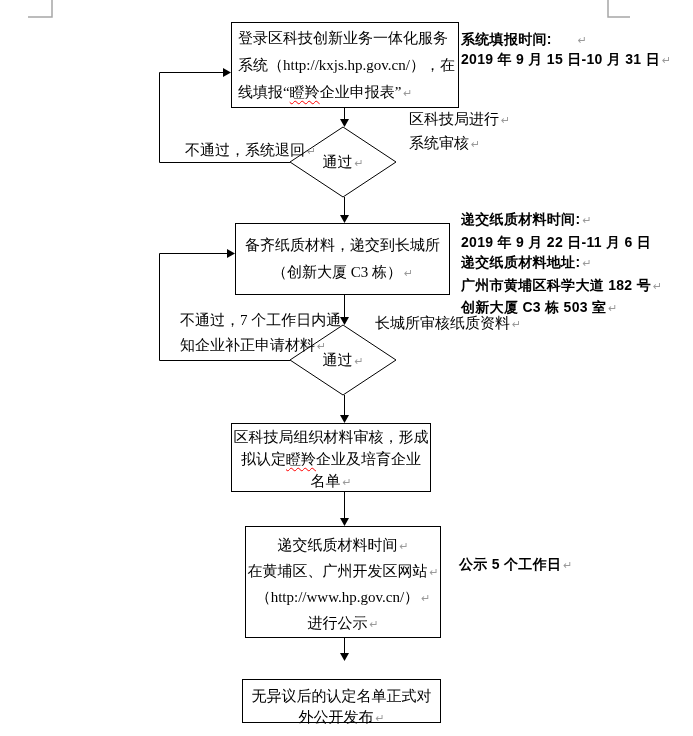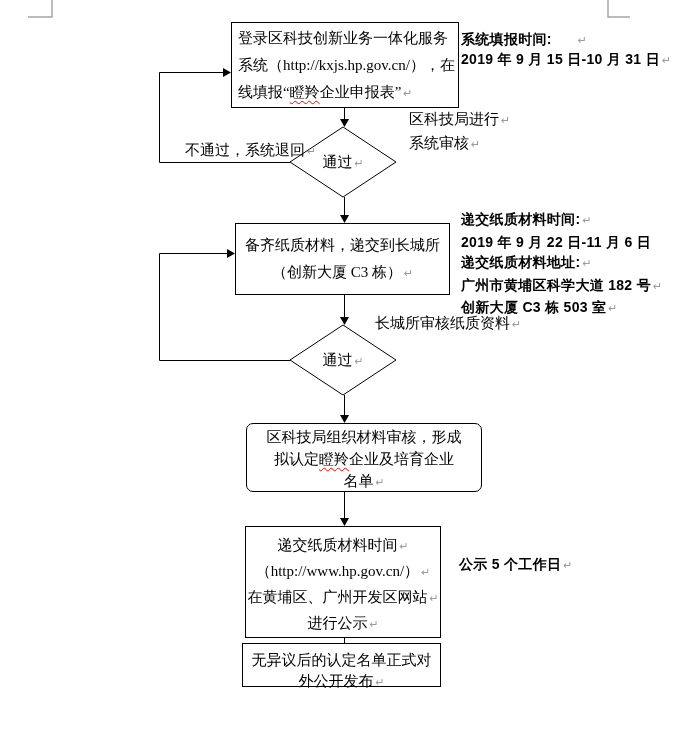--- a/index.html
+++ b/index.html
@@ -96,40 +96,44 @@
     <div><span>2019 年 9 月 22 日-11 月 6 日</span></div>
     <div><span>递交纸质材料地址:</span><span class="rm">↵</span></div>
     <div><span>广州市黄埔区科学大道 182 号</span><span class="rm">↵</span></div>
     <div><span>创新大厦 C3 栋 503 室</span><span class="rm">↵</span></div>
   </div>
 
   <div class="lbl" style="left:375px;top:311px;">
     <span>长城所审核纸质资料</span><span class="rm">↵</span>
   </div>
 
+  <div class="lbl" style="left:180px;top:308px;line-height:25px;">
+    <div><span>不通过，7 个工作日内通</span></div>
+    <div><span>知企业补正申请材料</span><span class="rm">↵</span></div>
+  </div>
 
   <div class="dtext" style="left:293px;top:348px;">
     <span>通过</span><span class="rm">↵</span>
   </div>
 
-  <div class="node center" style="left:246px;top:423px;width:236px;height:69px;padding-top:2px;line-height:22px;border-radius:7px;">
+  <div class="node center" style="left:231px;top:423px;width:200px;height:69px;padding-top:2px;line-height:22px;">
     <div class="ln">区科技局组织材料审核，形成</div>
     <div class="ln"><span>拟认定</span><span class="sq">瞪羚</span><span>企业及培育企业</span></div>
     <div class="ln"><span>名单</span><span class="rm">↵</span></div>
   </div>
 
   <div class="node center" style="left:245px;top:526px;width:196px;height:112px;padding-top:6px;line-height:25px;">
     <div class="ln"><span>递交纸质材料时间</span><span class="rm">↵</span></div>
+    <div class="ln"><span>在黄埔区、广州开发区网站</span><span class="rm">↵</span></div>
     <div class="ln"><span>（http://www.hp.gov.cn/）</span><span class="rm">↵</span></div>
-    <div class="ln"><span>在黄埔区、广州开发区网站</span><span class="rm">↵</span></div>
     <div class="ln"><span>进行公示</span><span class="rm">↵</span></div>
   </div>
 
   <div class="ann" style="left:459px;top:556px;">
     <span>公示 5 个工作日</span><span class="rm">↵</span>
   </div>
 
-  <div class="node center" style="left:242px;top:643px;width:199px;height:44px;padding-top:6px;line-height:21px;">
+  <div class="node center" style="left:242px;top:679px;width:199px;height:44px;padding-top:6px;line-height:21px;">
     <div class="ln">无异议后的认定名单正式对</div>
     <div class="ln"><span>外公开发布</span><span class="rm">↵</span></div>
   </div>
 
 </div>
 
 </body></html>

